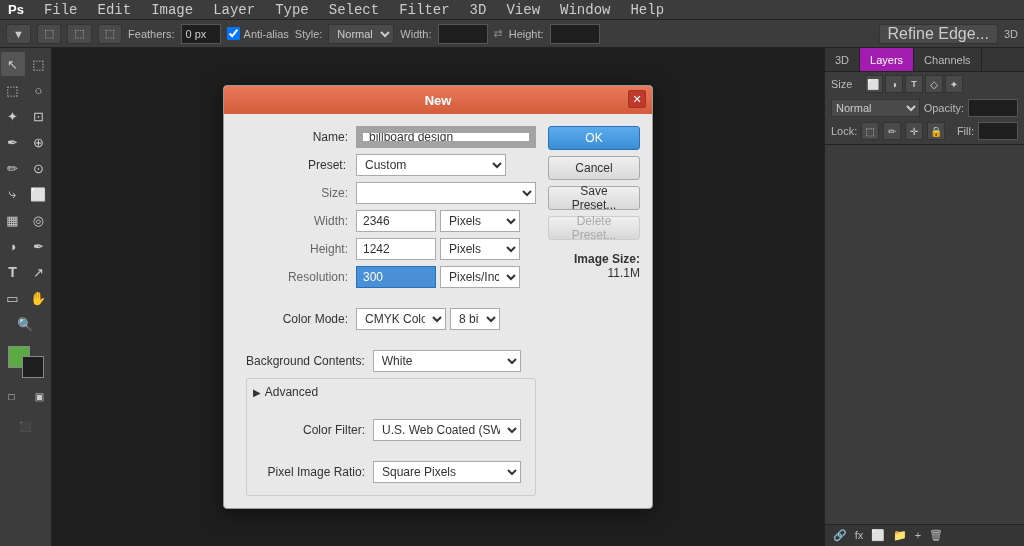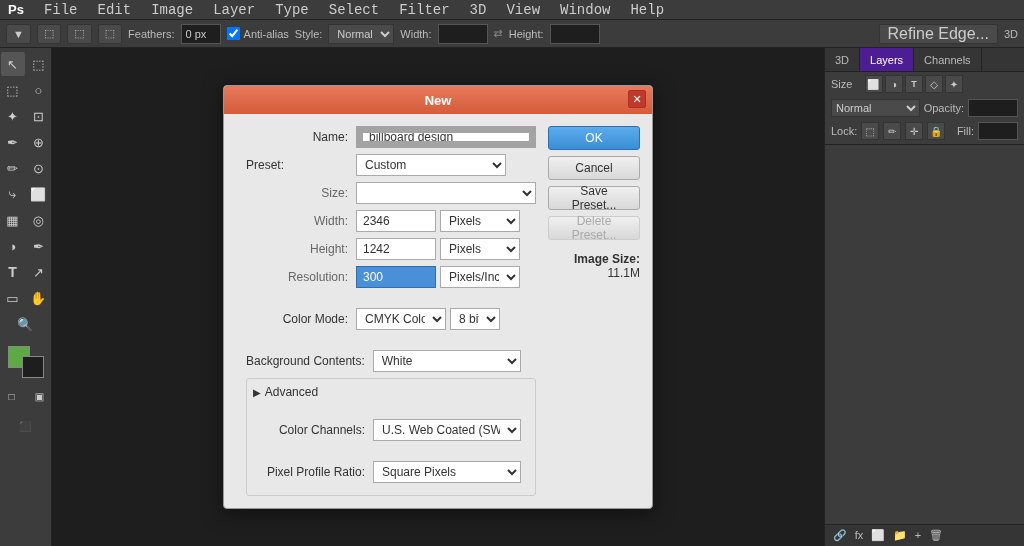--- a/index.html
+++ b/index.html
@@ -189,21 +189,21 @@
       padding: 2px 10px;
       font-size: 11px;
       color: #bbb;
       cursor: pointer;
       border-right: 1px solid #222;
       height: 100%;
       display: flex;
       align-items: center;
     }
     .rp-tab.active {
-      background: #4c1d95;
+      background: #a21caf;
       color: #fff;
     }
     .rp-row {
       display: flex;
       align-items: center;
       padding: 3px 6px;
       gap: 4px;
     }
     .rp-label {
       color: #bbb;
@@ -462,23 +462,23 @@
     }
     .preset-row {
       display: flex;
       align-items: center;
       margin-bottom: 6px;
       padding-left: 10px;
     }
     .preset-label {
       color: #333;
       font-size: 12px;
-      text-align: left;
+      text-align: right;
       min-width: 110px;
-      padding-right: 4px;
+      padding-right: 10px;
     }
     .advanced-section {
       border: 1px solid #ccc;
       border-radius: 3px;
       padding: 6px;
       margin-top: 4px;
       margin-left: 10px;
     }
     .advanced-toggle {
       display: flex;
@@ -694,28 +694,28 @@
               </select>
             </div>
 
             <div class="advanced-section">
               <div class="advanced-toggle">
                 <span class="advanced-arrow">▶</span>
                 <span class="advanced-label">Advanced</span>
               </div>
 
               <div class="color-mode-row">
-                <span class="color-mode-label">Color Channels:</span>
+                <span class="color-mode-label">Color Filter:</span>
                 <select class="mini-select" style="width:148px;">
                   <option>U.S. Web Coated (SWOP) v2</option>
                 </select>
               </div>
 
               <div class="color-mode-row">
-                <span class="color-mode-label">Pixel Profile Ratio:</span>
+                <span class="color-mode-label">Pixel Image Ratio:</span>
                 <select class="mini-select" style="width:148px;">
                   <option>Square Pixels</option>
                 </select>
               </div>
             </div>
           </div>
 
           <div class="dialog-buttons">
             <button class="dialog-btn-primary">OK</button>
             <button class="dialog-btn">Cancel</button>

